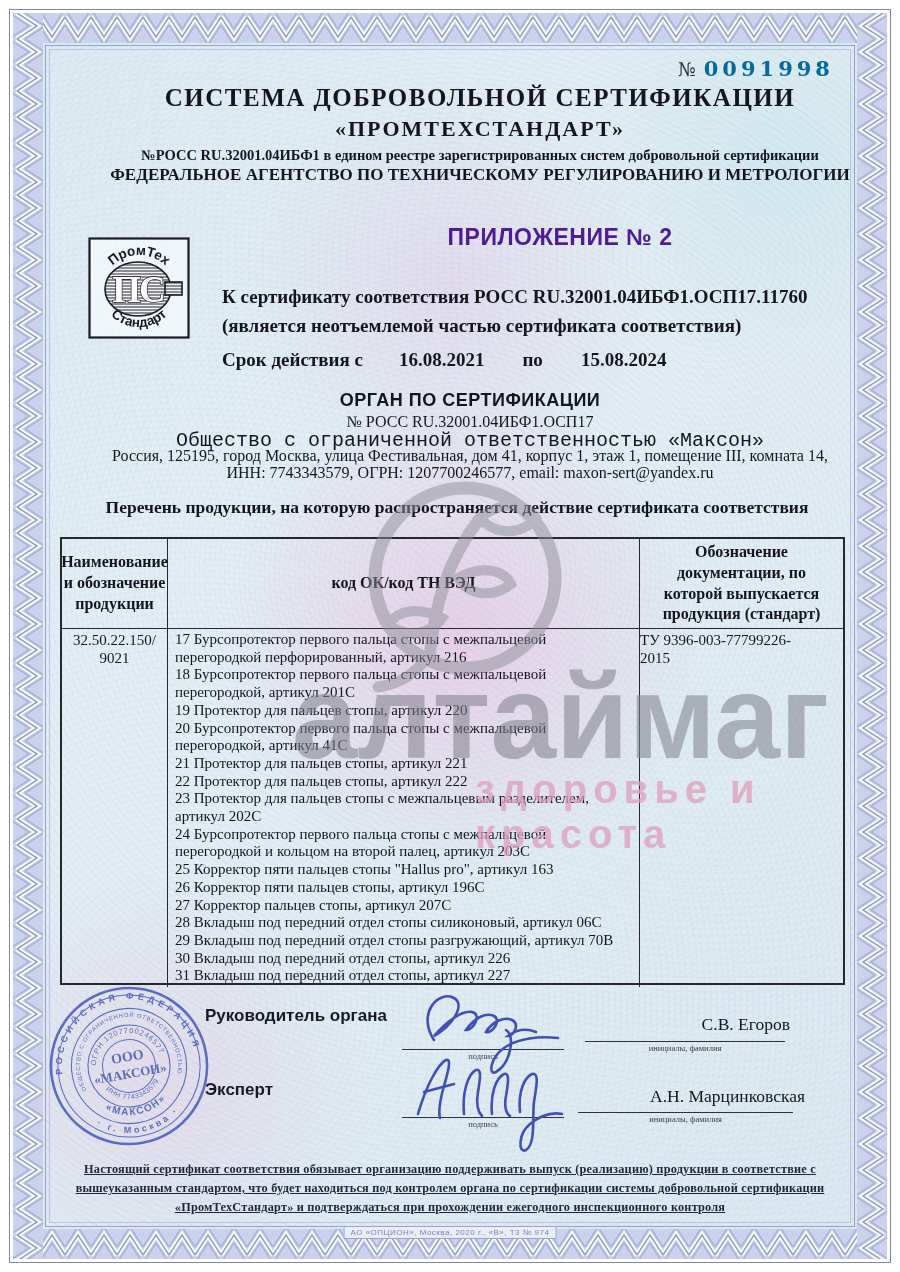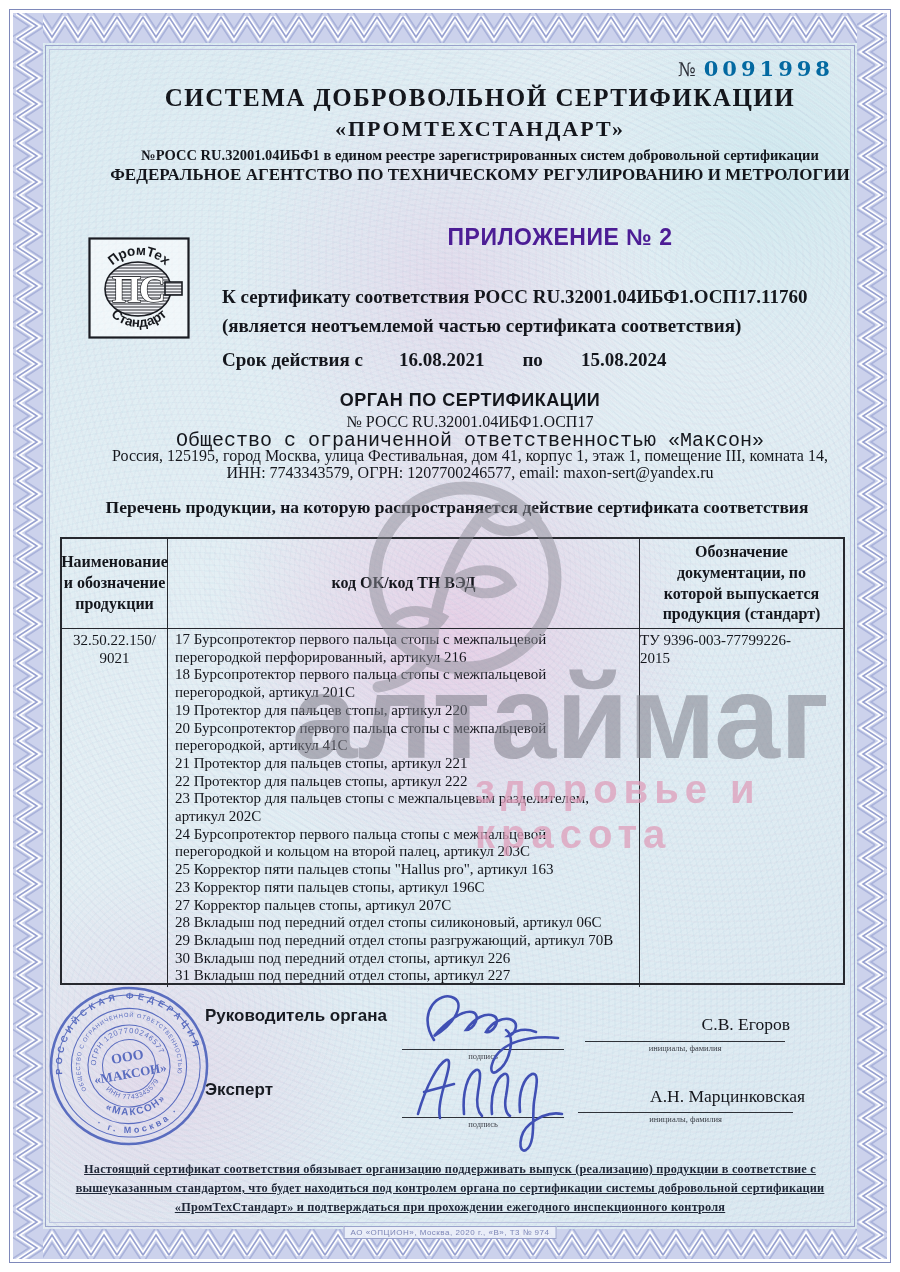--- a/index.html
+++ b/index.html
@@ -214,21 +214,21 @@
     <div class="cell items-cell">
         <div>17 Бурсопротектор первого пальца стопы с межпальцевой перегородкой перфорированный, артикул 216</div>
         <div>18 Бурсопротектор первого пальца стопы с межпальцевой перегородкой, артикул 201С</div>
         <div>19 Протектор для пальцев стопы, артикул 220</div>
         <div>20 Бурсопротектор первого пальца стопы с межпальцевой перегородкой, артикул 41С</div>
         <div>21 Протектор для пальцев стопы, артикул 221</div>
         <div>22 Протектор для пальцев стопы, артикул 222</div>
         <div>23 Протектор для пальцев стопы с межпальцевым разделителем, артикул 202С</div>
         <div>24 Бурсопротектор первого пальца стопы с межпальцевой перегородкой и кольцом на второй палец,  артикул 203С</div>
         <div>25 Корректор пяти пальцев стопы "Hallus pro", артикул 163</div>
-        <div>23 Корректор пяти пальцев стопы, артикул 196С</div>
+        <div>26 Корректор пяти пальцев стопы, артикул 196С</div>
         <div>27 Корректор пальцев стопы, артикул 207С</div>
         <div>28 Вкладыш под передний отдел стопы силиконовый, артикул 06С</div>
         <div>29 Вкладыш под передний отдел стопы разгружающий, артикул 70В</div>
         <div>30 Вкладыш под передний отдел стопы, артикул 226</div>
         <div>31 Вкладыш под передний отдел стопы, артикул 227</div>
       </div>
     <div class="cell doc-cell">
       <div>ТУ 9396-003-77799226-</div>
       <div>2015</div>
     </div>

